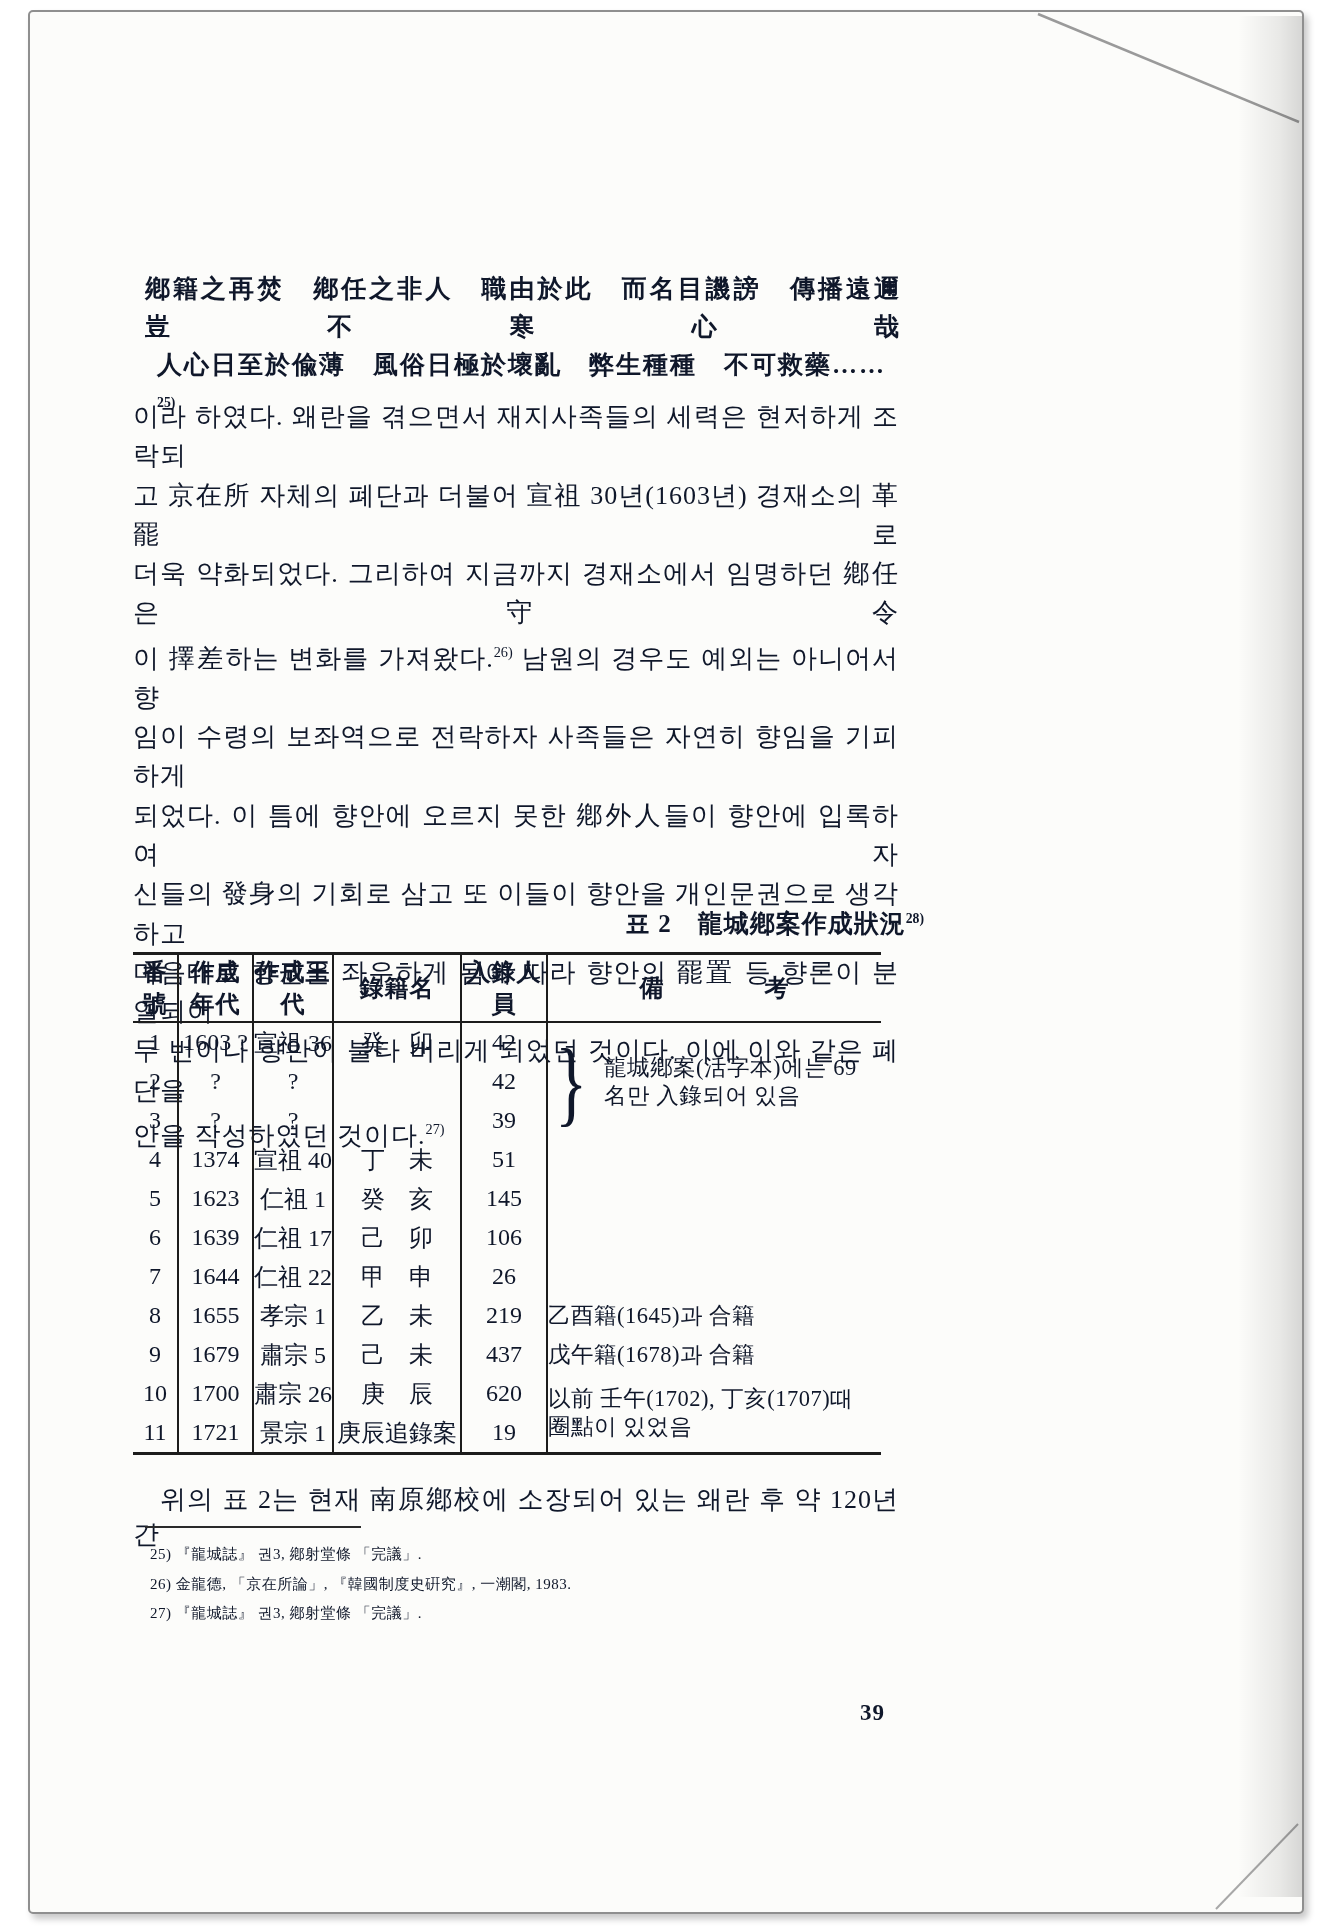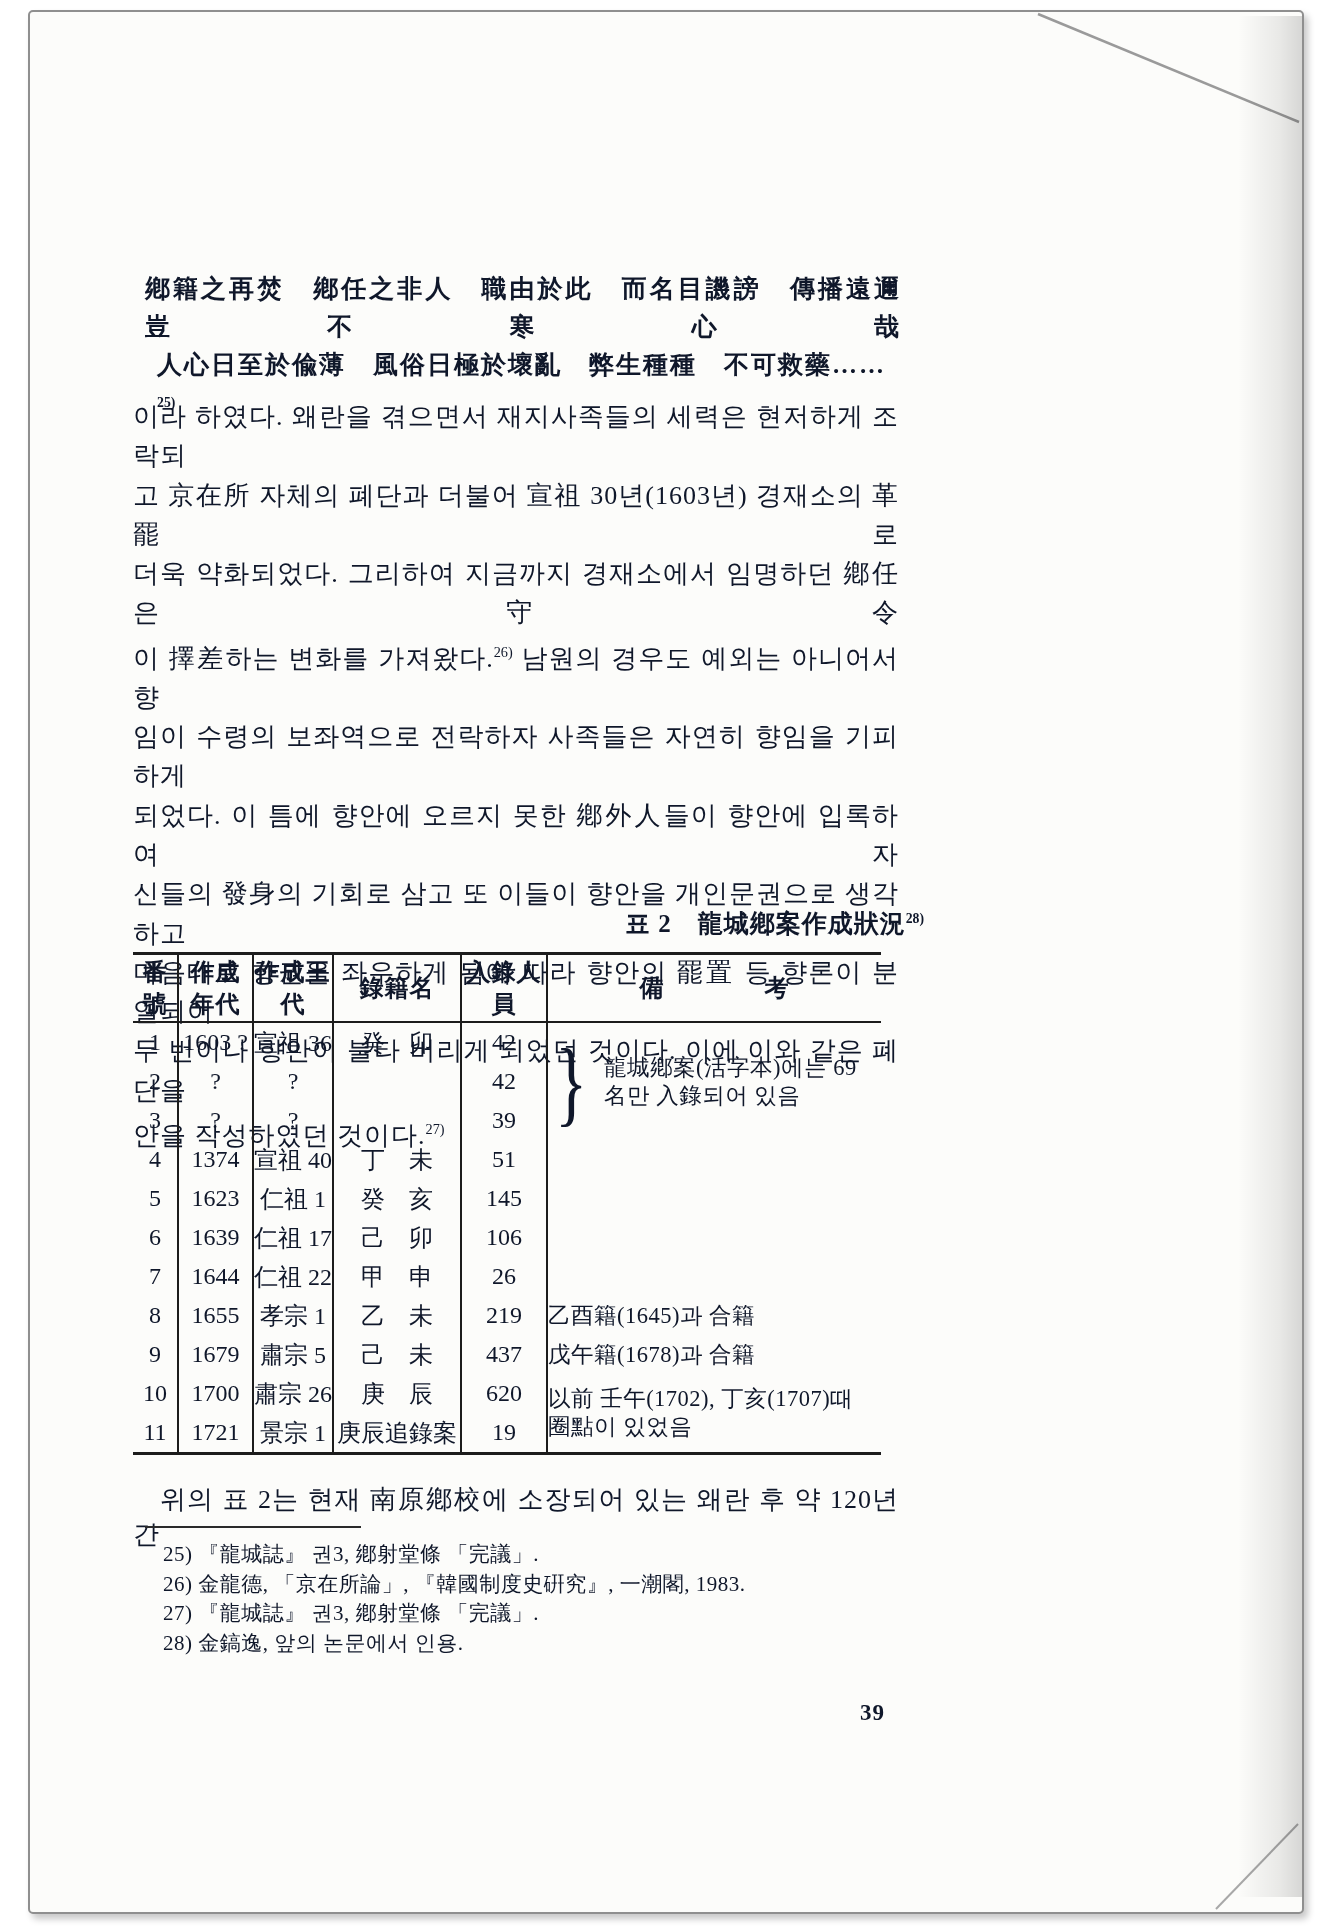--- a/index.html
+++ b/index.html
@@ -32,21 +32,21 @@
   table.rec td{height:39px;vertical-align:middle;padding:0;}
   .vl{border-left:2px solid #1c1c1c;}
   .c{text-align:center;}
   .remark{font-size:22.5px;line-height:28px;letter-spacing:0.5px;padding:0 4px 0 8px;}
   .brace-wrap{display:flex;align-items:center;}
   .brace{font-size:96px;font-weight:400;line-height:1;transform:scaleX(0.7);margin:0 2px 0 0;}
   
   .below{position:absolute;left:103px;top:1470px;width:766px;font-size:26px;letter-spacing:1px;
          text-indent:27px;}
   .fnrule{position:absolute;left:115px;top:1514px;width:216px;border-top:2.5px solid #2a2a2a;}
-  .fnotes{position:absolute;left:133px;top:1528px;width:700px;font-size:21px;line-height:29.5px;
+  .fnotes{position:absolute;left:120px;top:1528px;width:700px;font-size:15px;line-height:29.5px;
           letter-spacing:0.5px;}
   .footer{position:absolute;left:103px;top:1688px;width:752px;display:flex;justify-content:flex-end;
           align-items:baseline;font-size:23px;font-weight:600;letter-spacing:1px;padding-right:6px;}
   .footer .pn{margin-left:28px;}
 </style>
 </head>
 <body>
 
 <div class="stage">
   <div class="sheet">
@@ -199,21 +199,20 @@
     <div class="below j">
       <span>위의 표 2는 현재 南原鄕校에 소장되어 있는 왜란 후 약 120년간</span>
     </div>
 
     <div class="fnrule"></div>
 
     <div class="fnotes">
       <div>25) 『龍城誌』 권3, 鄕射堂條 「完議」.</div>
       <div>26) 金龍德, 「京在所論」, 『韓國制度史硏究』, 一潮閣, 1983.</div>
       <div>27) 『龍城誌』 권3, 鄕射堂條 「完議」.</div>
-      <div>28) 金鎬逸, 앞의 논문에서 인용.</div>
     </div>
 
     <div class="footer">
       <span class="pn">39</span>
     </div>
 
   </div>
 </div>
 
 </body></html>

